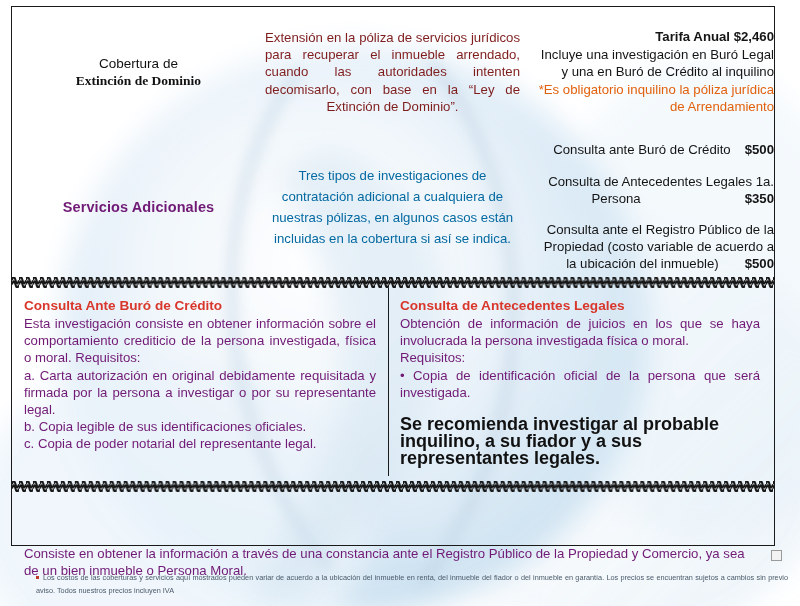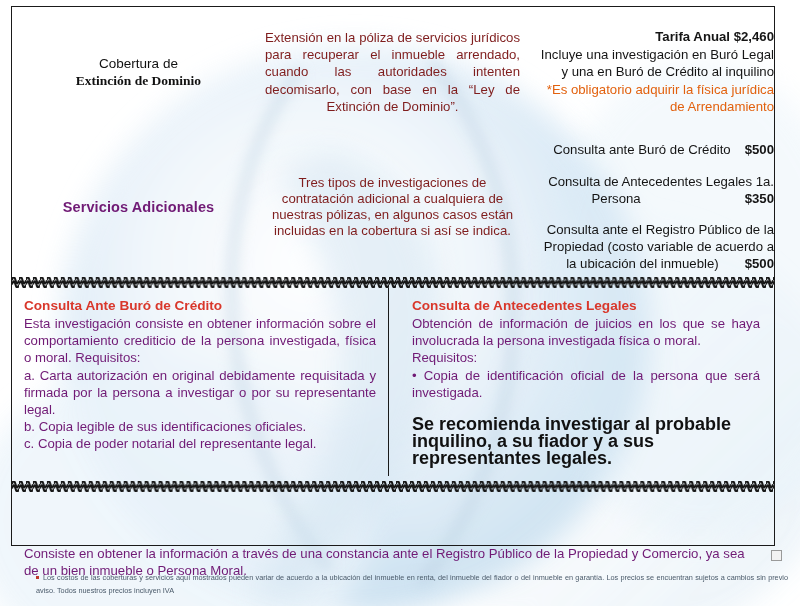--- a/index.html
+++ b/index.html
@@ -70,22 +70,22 @@
     font-size:13.2px;
     line-height:17.2px;
     color:#7f1d1d;
     text-align:justify;
     text-align-last:center;
     padding:0 18px 0 12px;
     margin-left:40px;
   }
   .desc-center{
     font-size:13.2px;
-    line-height:16px;
-    color:#7f1d1d;
+    line-height:21px;
+    color:#0369a1;
     text-align:center;
     padding:0 22px 0 16px;
   }
 
   .price-cell{
     font-size:13.2px;
     line-height:17.4px;
     color:#151515;
     text-align:right;
     padding:0 12px 0 14px;
@@ -119,21 +119,21 @@
   
   .midwrap{ display:flex; width:100%; }
   .mid-left{
     width:376px;
     box-sizing:border-box;
     padding:9px 12px 8px 12px;
   }
   .mid-right{
     width:386px;
     box-sizing:border-box;
-    padding:9px 14px 8px 23px;
+    padding:9px 14px 8px 11px;
     border-left:1.6px solid #1a1a1a;
   }
   .sec-head{
     color:#D9372B;
     font-weight:bold;
     font-size:13.6px;
     line-height:17px;
     margin-bottom:1px;
   }
   .sec-body{
@@ -232,21 +232,21 @@
       <tr class="row-a">
         <td class="col-label label-cell">
           <span>Cobertura de</span><br>
           <span class="lbl-strong">Extinción de Dominio</span>
         </td>
         <td class="col-desc desc-cell">Extensión en la póliza de servicios jurídicos para recuperar el inmueble arrendado, cuando las autoridades intenten decomisarlo, con base en la “Ley de Extinción de Dominio”.</td>
         <td class="col-price price-cell">
           <div class="pbold">Tarifa Anual $2,460</div>
           <div>Incluye una investigación en Buró Legal</div>
           <div>y una en Buró de Crédito al inquilino</div>
-          <div class="pwarn">*Es obligatorio adquirir la física jurídica</div>
+          <div class="pwarn">*Es obligatorio inquilino la póliza jurídica</div>
           <div class="pwarn">de Arrendamiento</div>
         </td>
       </tr>
       <tr class="row-b">
         <td class="col-label label-blue">Servicios Adicionales</td>
         <td class="col-desc desc-center">Tres tipos de investigaciones de contratación adicional a cualquiera de nuestras pólizas, en algunos casos están incluidas en la cobertura si así se indica.</td>
         <td class="col-price price-list">
           <div class="item">
             <span>Consulta ante Buró de Crédito</span><span class="sp-mid"></span><b>$500</b>
           </div>

